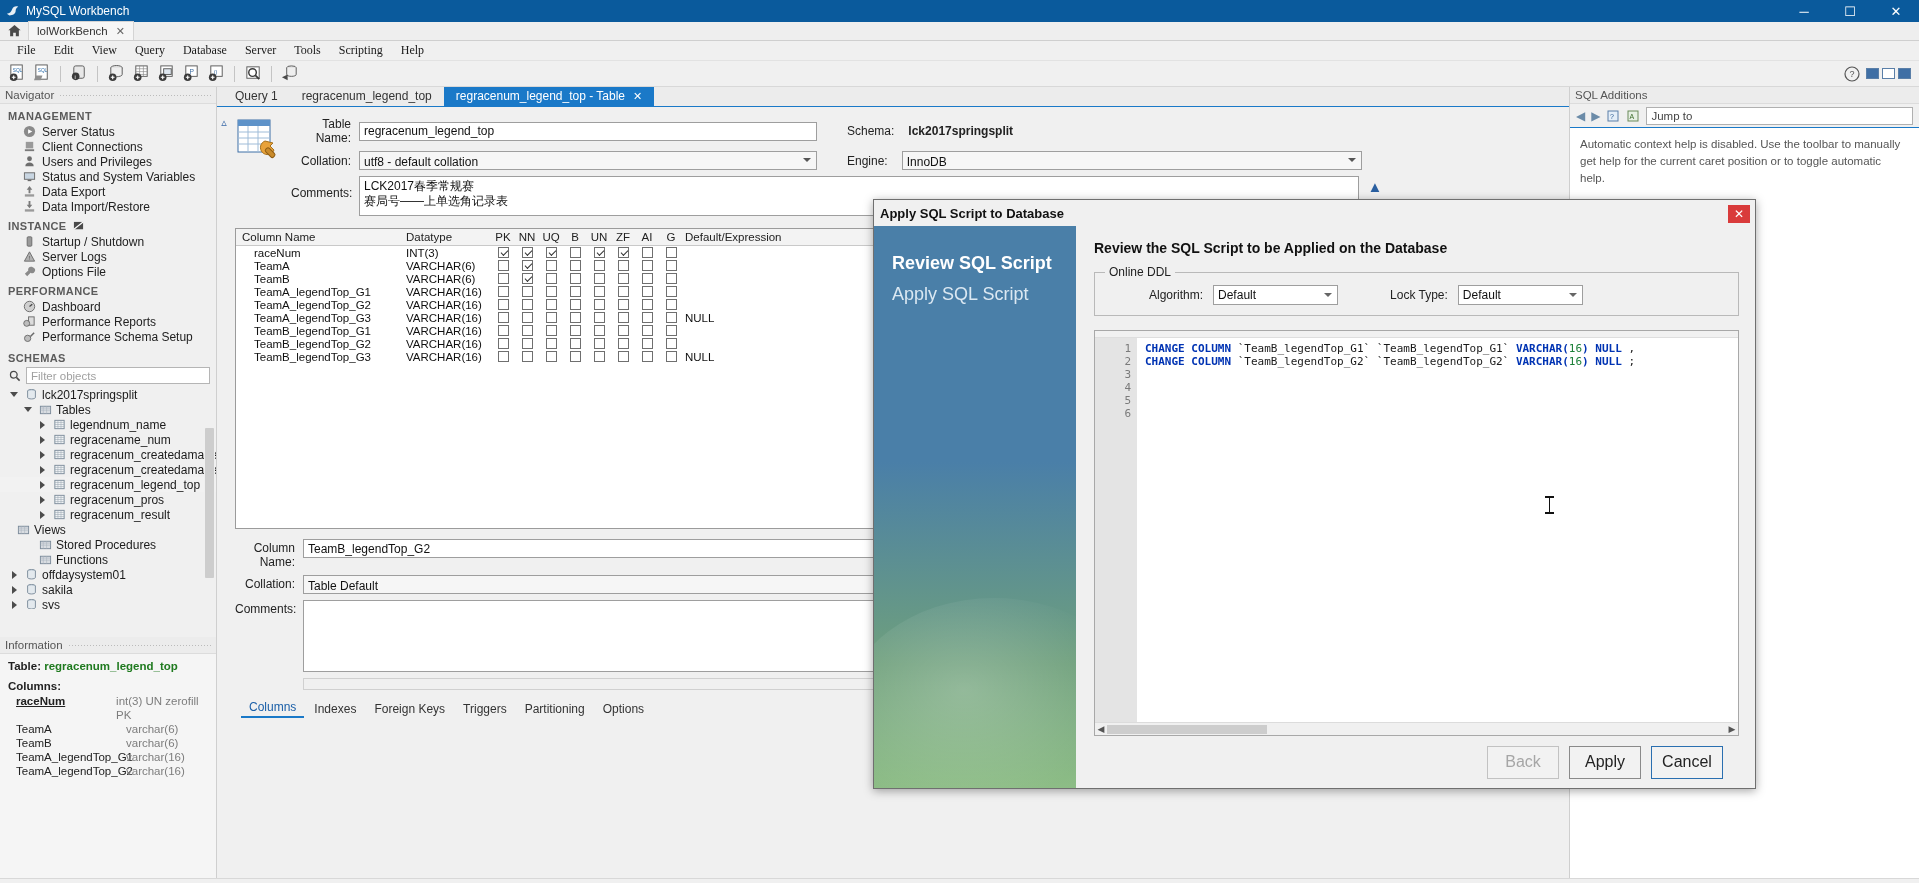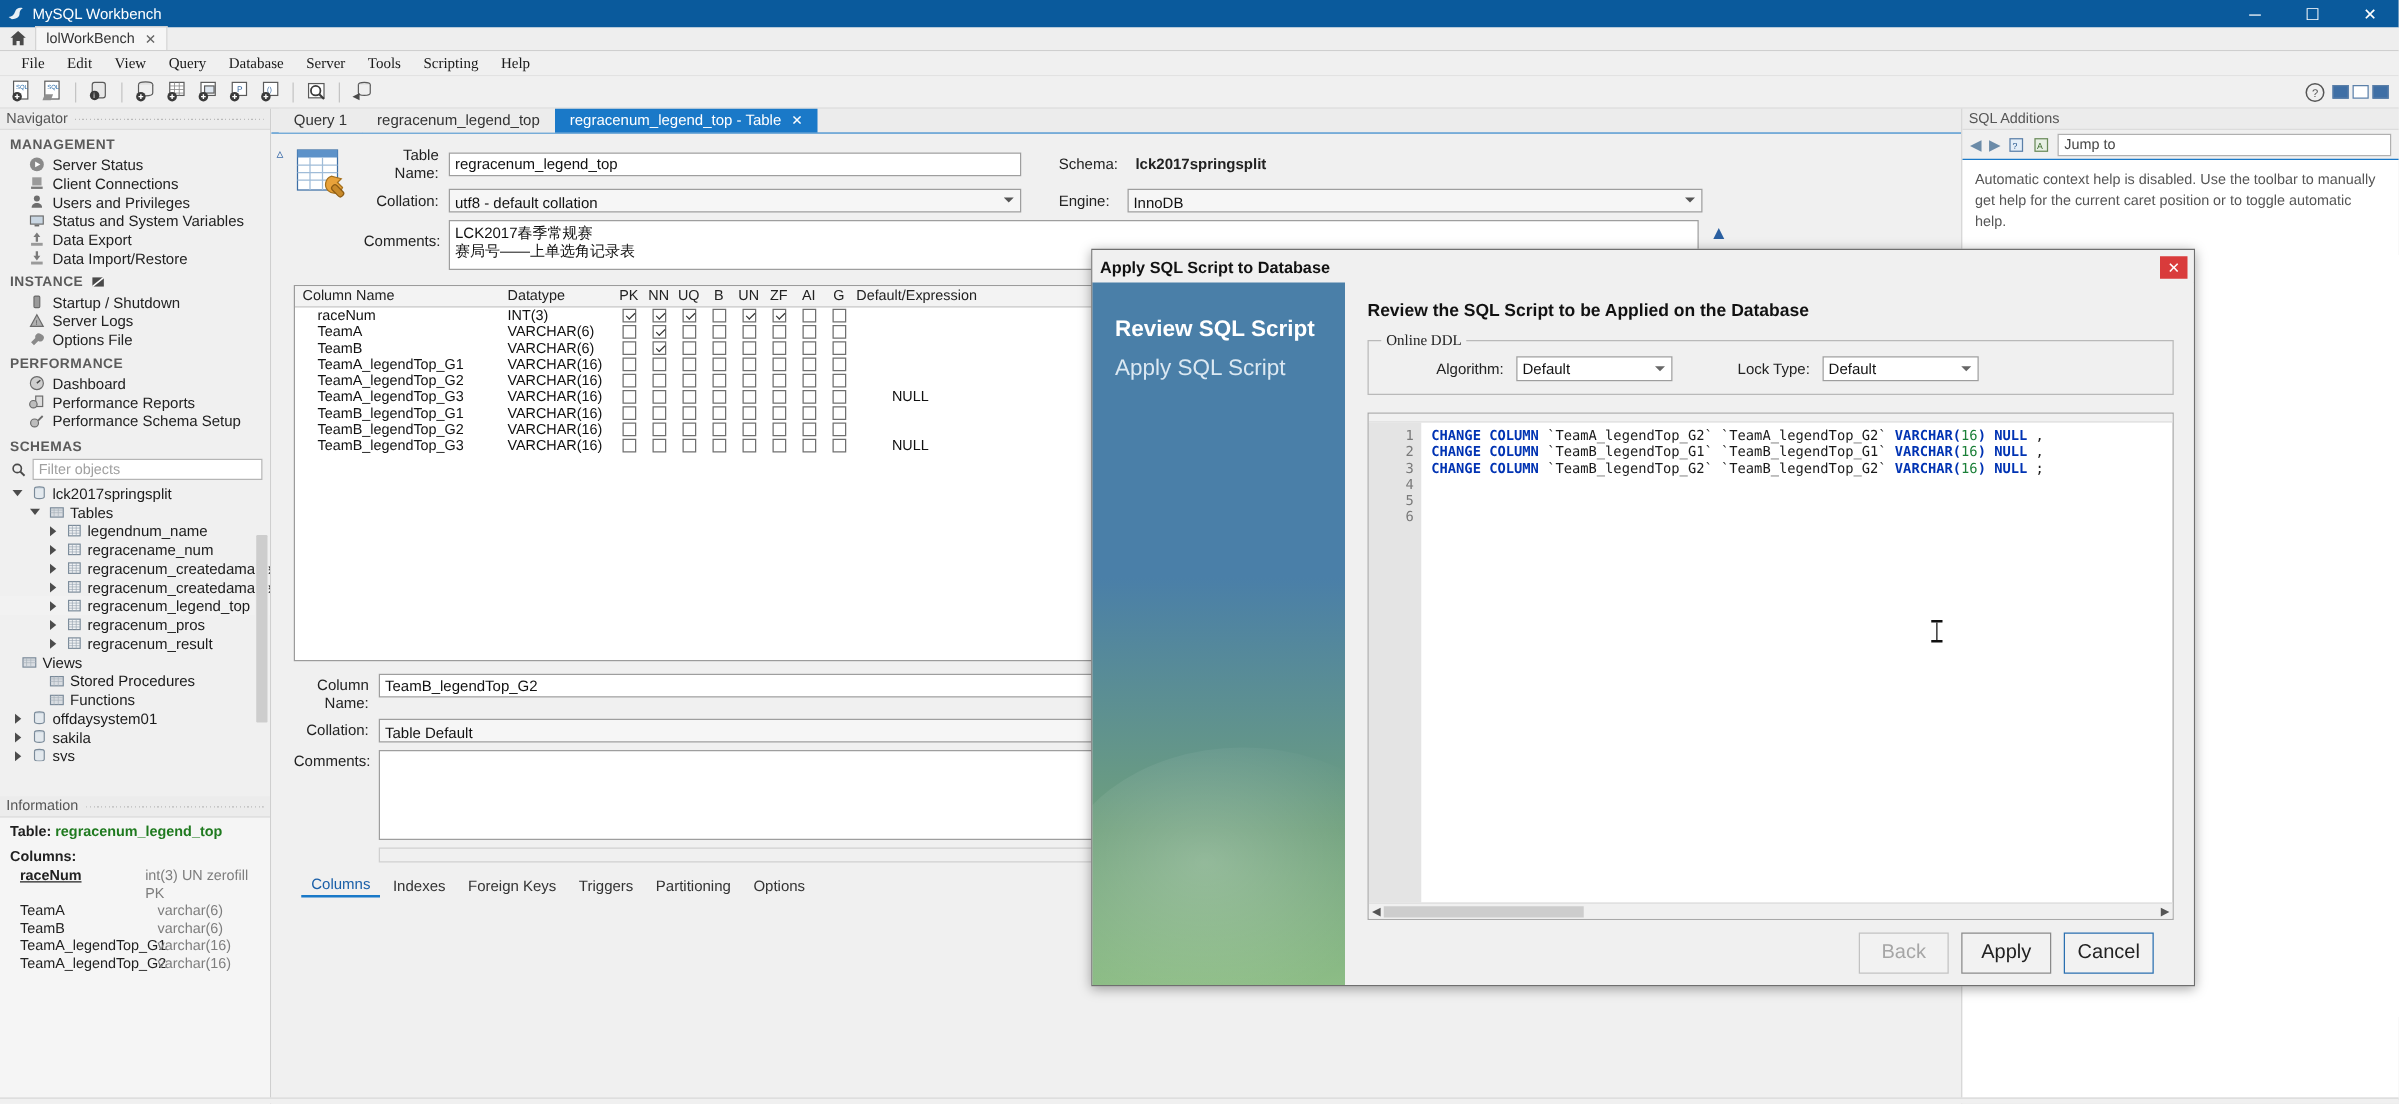--- a/index.html
+++ b/index.html
@@ -133,21 +133,21 @@
                  display:flex;align-items:center;justify-content:center; }
 
   
   #colgrid { margin:6px 0 0 4px; border:1px solid #9b9b9b; background:#fff; flex:0 0 auto; }
   #colgrid .ghdr { display:flex; height:17px; background:#f3f3f3; border-bottom:1px solid #c9c9c9;
                    font-size:11.5px; color:#222; align-items:center; }
   #colgrid .grow { display:flex; height:13px; font-size:11.5px; color:#111; align-items:center; }
   .cname { width:170px; padding-left:18px; }
   .cdtype { width:85px; }
   .cchk { width:24px; display:flex; justify-content:center; }
-  .cdef { width:60px; padding-left:2px;text-align:right; }
+  .cdef { width:60px; padding-left:2px; }
   .cbx { width:11px; height:11px; border:1px solid #6f6f6f; background:#fff; position:relative; }
   .cbx.ck:after { content:""; position:absolute; left:2px; top:2px; width:6px; height:3px;
                   border-left:1.6px solid #333; border-bottom:1.6px solid #333;
                   transform:rotate(-45deg); }
 
   
   #detail { margin:10px 0 0 4px; }
   #detail .drow { display:flex; align-items:flex-start; margin-bottom:6px; }
   #detail .dlabel { width:68px; text-align:right; font-size:12px; padding-right:8px; padding-top:2px;}
   #cmtArea { border:1px solid #9e9e9e; background:#fff; height:72px; }
@@ -188,21 +188,21 @@
             position:relative; overflow:hidden; padding-top:22px; }
   #msteps .swirl { position:absolute; bottom:-40px; left:-30px; width:300px; height:230px;
                    border-radius:50%; background:radial-gradient(ellipse at 40% 40%,
                    rgba(255,255,255,.22),rgba(255,255,255,0) 60%); }
   .mstep { font-size:18px; padding:5px 0 5px 18px; color:#dbe8f2; }
   .mstep.cur { color:#fff; font-weight:bold; }
   #mcontent { flex:1; background:#f0f0f0; padding:14px 16px 0 18px; display:flex; flex-direction:column; }
   #mtitle { font-size:14px; font-weight:bold; color:#111; margin-bottom:16px; }
   #ddl { border:1px solid #b9b9b9; padding:12px 12px 10px 12px; position:relative; }
   #ddl .lg { position:absolute; top:-8px; left:10px; background:#f0f0f0; padding:0 4px;
-             font-size:12px; color:#222;font-family:Liberation Serif, serif; }
+             font-size:12px; color:#222; }
   #ddlrow { display:flex; align-items:center; gap:10px; }
   .mlbl { font-size:12px; color:#222; }
   .msel { width:125px; height:20px; border:1px solid #9e9e9e; background:#fff; font-size:12px;
           color:#111; padding:0 4px; display:flex; align-items:center; position:relative; }
   .msel .cv { position:absolute; right:5px; top:7px; width:0;height:0;
               border-top:4px solid #666; border-left:4px solid transparent; border-right:4px solid transparent;}
   #sqlwrap { flex:1; margin-top:14px; border:1px solid #a8a8a8; background:#fff;
              display:flex; flex-direction:column; overflow:hidden; }
   #sqltop { height:7px; background:#f1f1f1; border-bottom:1px solid #dedede; }
   #sqlbody { flex:1; display:flex; font-family:"DejaVu Sans Mono", monospace; font-size:11px; }
@@ -1191,21 +1191,20 @@
         <div id="sqlbody">
           <div id="gutter">
               <div>1</div>
               <div>2</div>
               <div>3</div>
               <div>4</div>
               <div>5</div>
               <div>6</div>
             </div>
           <div id="sqltext">
-              <div style="white-space: pre;"><span class="kw">CHANGE COLUMN </span><span class="id">`TeamA_legendTop_G2` `TeamA_legendTop_G2` </span><span class="kw">VARCHAR(</span><span class="num">16</span><span class="kw">) </span><span class="nul">NULL</span><span class="id"> ,</span></div>
               <div style="white-space: pre;"><span class="kw">CHANGE COLUMN </span><span class="id">`TeamB_legendTop_G1` `TeamB_legendTop_G1` </span><span class="kw">VARCHAR(</span><span class="num">16</span><span class="kw">) </span><span class="nul">NULL</span><span class="id"> ,</span></div>
               <div style="white-space: pre;"><span class="kw">CHANGE COLUMN </span><span class="id">`TeamB_legendTop_G2` `TeamB_legendTop_G2` </span><span class="kw">VARCHAR(</span><span class="num">16</span><span class="kw">) </span><span class="nul">NULL</span><span class="id"> ;</span></div>
               <div style="white-space: pre;">&nbsp;</div>
               <div id="caret"></div>
           </div>
         </div>
         <div id="sqlhscroll">
           <span class="ar">◀</span>
           <div class="track">
             <div class="thumb"></div>

